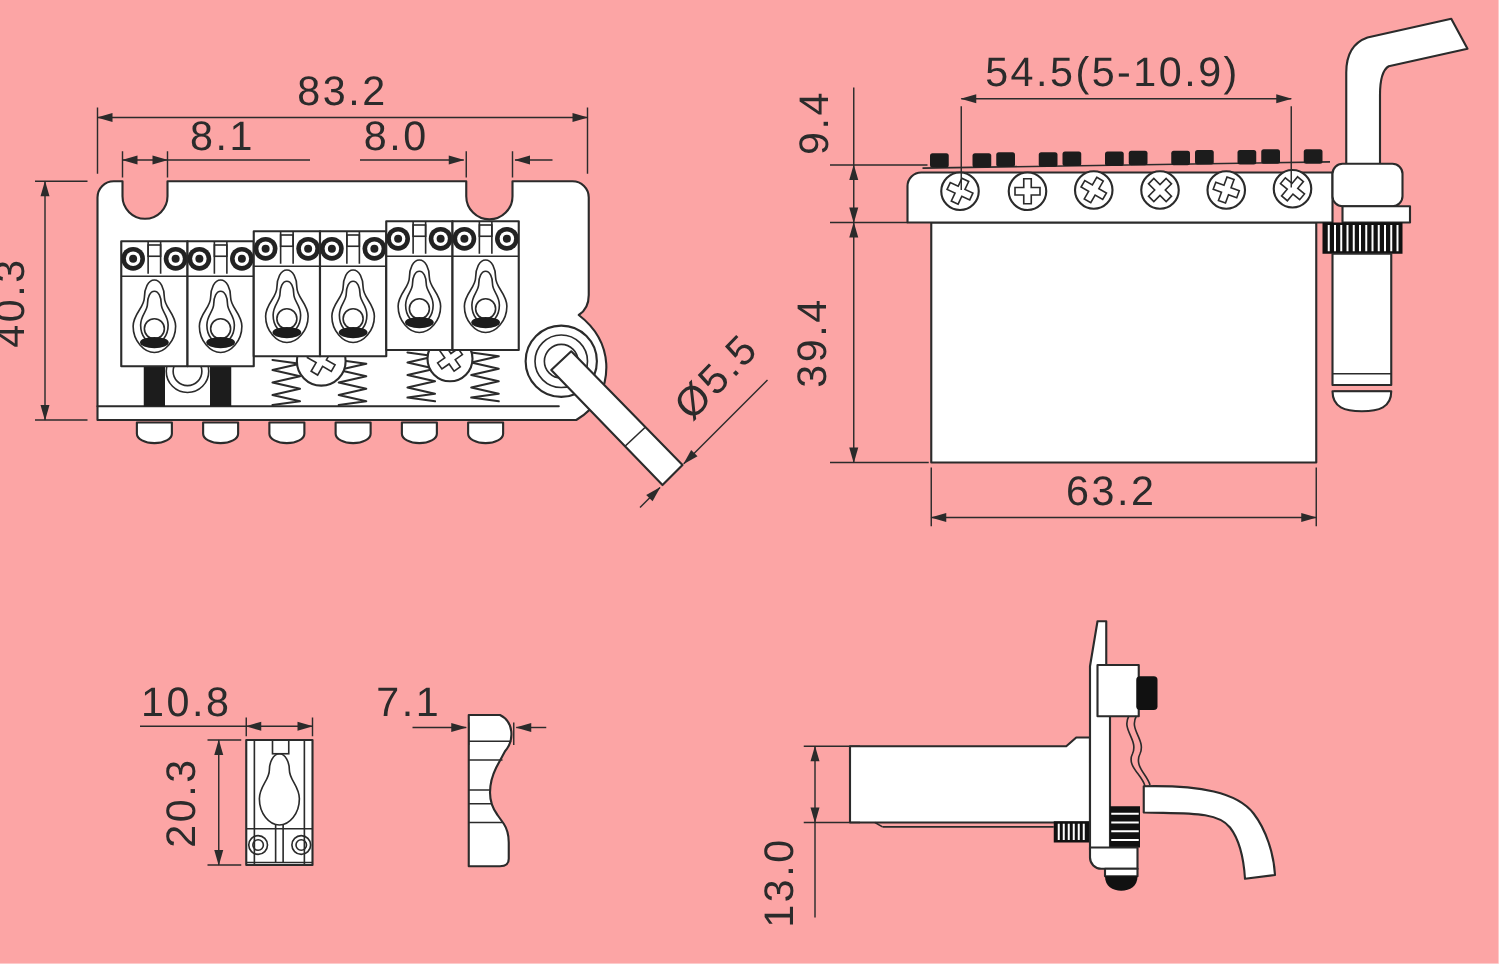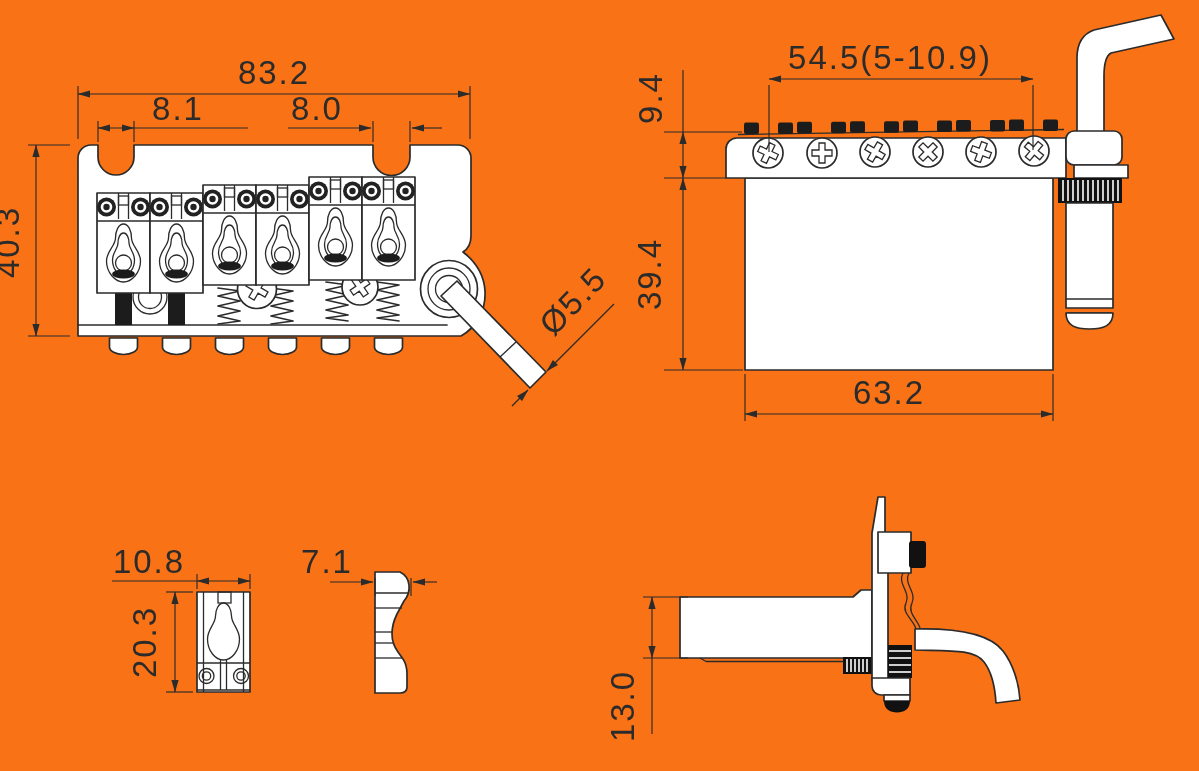--- a/index.html
+++ b/index.html
@@ -1,16 +1,16 @@
 <!DOCTYPE html>
 <html><head>
 <meta charset="utf-8">
 <style>
   html,body{margin:0;padding:0;background:#ffffff;}
-  .canvas{position:relative;width:1199px;height:771px;background:#f97316;overflow:hidden;}
+  .canvas{position:relative;width:1199px;height:771px;background:#fca5a5;overflow:hidden;}
   svg{display:block;}
   .ol{fill:#ffffff;stroke:#2b2b2b;stroke-width:1.7;stroke-linejoin:round;}
   .ln{fill:none;stroke:#2b2b2b;stroke-width:1.7;stroke-linejoin:round;stroke-linecap:round;}
   .thin{fill:none;stroke:#2b2b2b;stroke-width:1.3;}
   .dim{fill:none;stroke:#2b2b2b;stroke-width:1.15;}
   .blk{fill:#1c1c1c;stroke:none;}
   .wstripe{stroke:#ffffff;stroke-width:1.6;}
   text.d{font-family:"Liberation Sans",sans-serif;font-size:33px;letter-spacing:2px;fill:#2b2b2b;}
 </style>
 </head>

